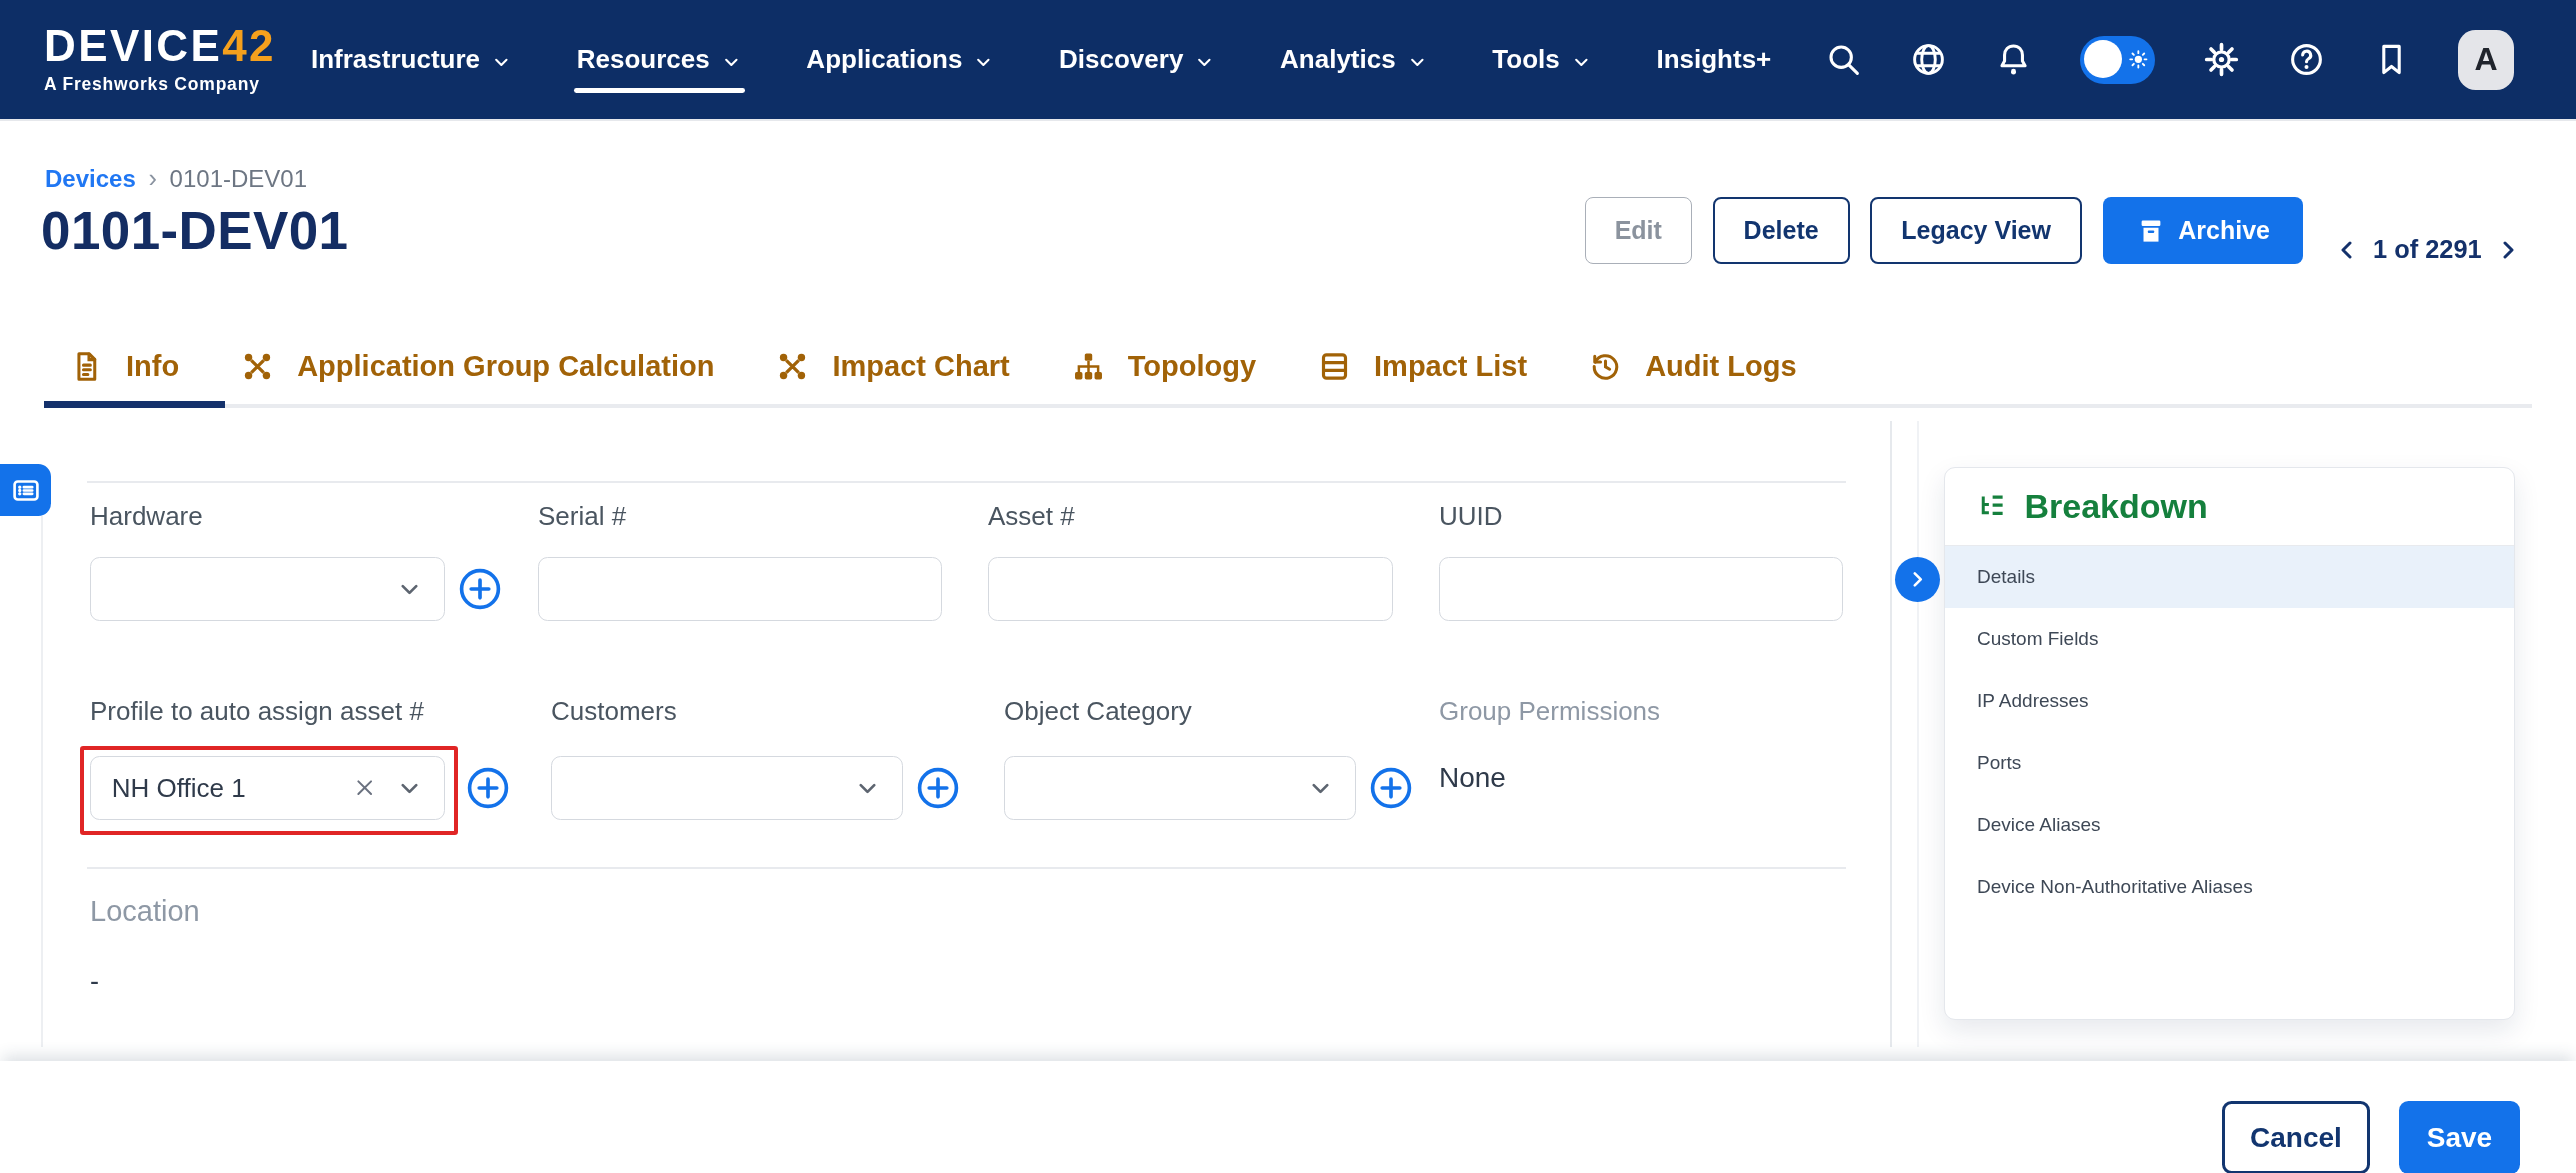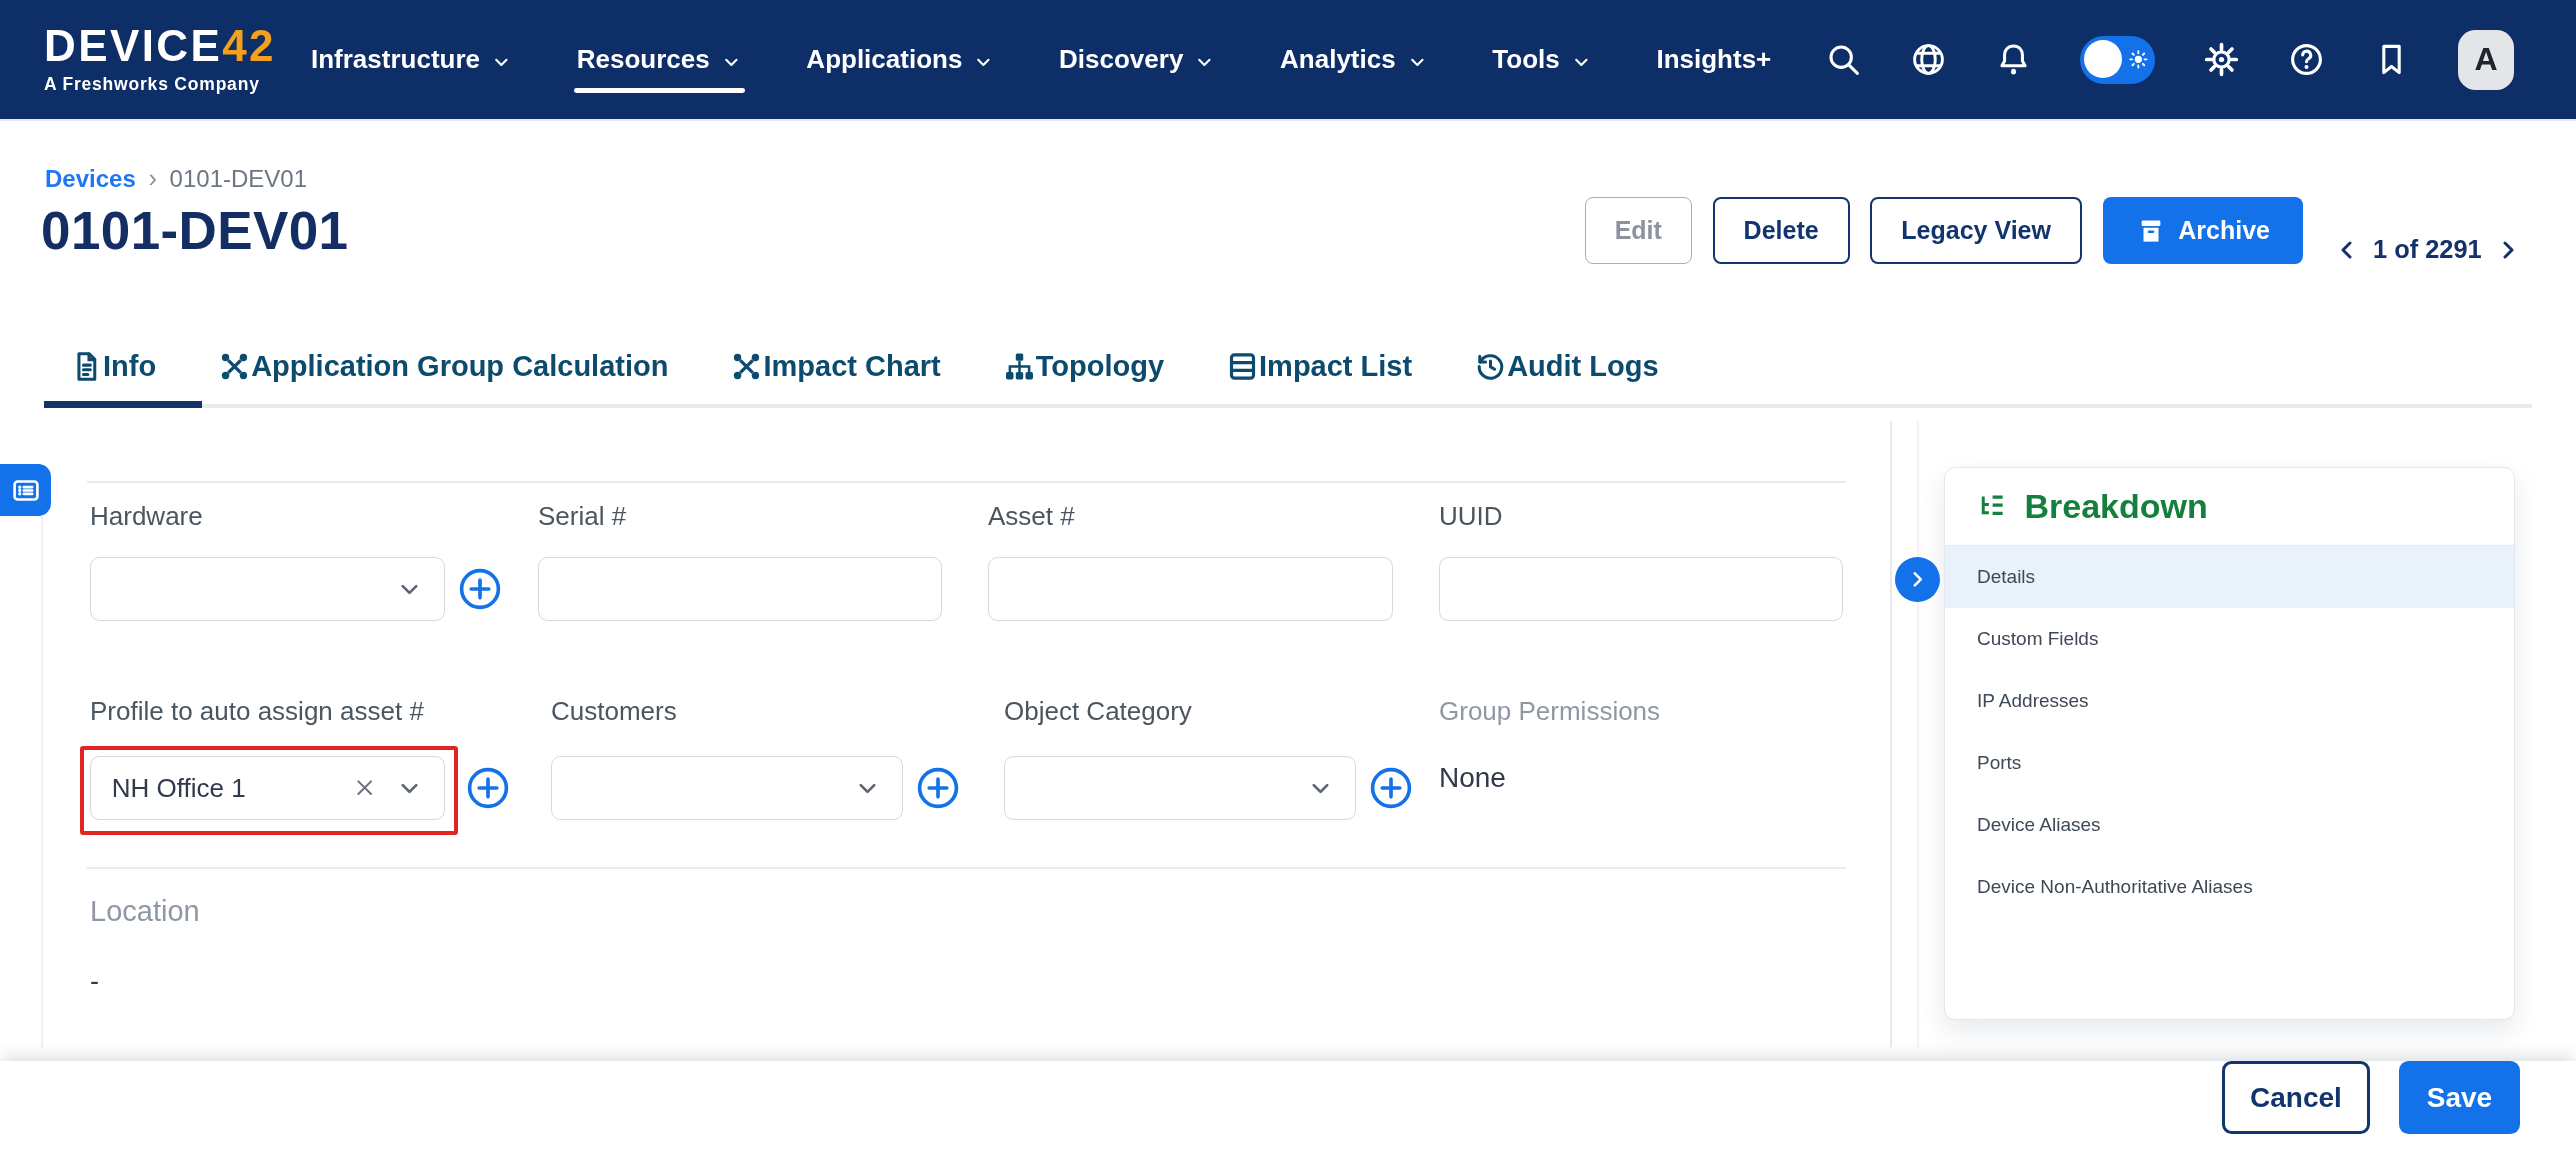--- a/index.html
+++ b/index.html
@@ -40,21 +40,21 @@
   .btn.ghost-navy { border:2.4px solid #12356f; color:#12356f; }
   .btn.primary { border:none; background:#1372ea; color:#ffffff; padding:0 33px; }
   .btn.primary svg { width:30px; height:30px; }
   .pager { display:flex; align-items:center; gap:14.3px; margin-left:11px; color:#14316b; }
   .pchev { display:flex; cursor:pointer; }
   .pchev svg { width:24px; height:24px; }
   .ptext { font-size:25.4px; font-weight:700; }
 
   
   .tabs { position:absolute; top:328px; left:70px; right:44px; height:80px; display:flex; gap:62px; border-bottom:4px solid #e9ebef; }
-  .tab { position:relative; display:flex; align-items:center; gap:0; font-size:29px; font-weight:700; color:#0c4a6e; cursor:pointer; white-space:nowrap; }
+  .tab { position:relative; display:flex; align-items:center; gap:23px; font-size:29px; font-weight:700; color:#a16207; cursor:pointer; white-space:nowrap; }
   .tab svg { width:33px; height:33px; flex:none; }
   .tab.active::after { content:""; position:absolute; left:-26px; right:-46px; bottom:-4px; height:7.2px; background:#14316b; }
 
   
   .lefttab { position:absolute; left:0; top:464px; width:51px; height:52px; background:#1372ea; border-radius:0 12.7px 12.7px 0; display:flex; align-items:center; justify-content:center; color:#ffffff; cursor:pointer; z-index:5; }
   .lefttab svg { width:32px; height:29px; }
   .vline-left { position:absolute; left:41px; top:516px; width:1.6px; height:531px; background:#edeff2; }
   .hr { position:absolute; left:87px; width:1759px; height:1.6px; background:#e8eaee; }
   .hr1 { top:481px; } .hr2 { top:867px; }
   .vline-main  { position:absolute; left:1890px; top:421px; width:1.6px; height:626px; background:#e6e9ed; }
@@ -78,21 +78,21 @@
   
   .panel { position:absolute; left:1944px; top:467px; width:571px; height:553px; background:#ffffff; border:1.6px solid #e4e7ec; border-radius:11px; box-shadow:0 11px 27px rgba(20,40,80,0.10); z-index:6; overflow:hidden; }
   .panel-hd { height:78px; display:flex; align-items:center; gap:17.5px; padding:0 32px; border-bottom:1.6px solid #e8eaee; color:#15803d; font-size:34px; font-weight:800; }
   .panel-hd svg { width:30px; height:30px; }
   .pitem { height:62px; display:flex; align-items:center; padding:0 32px; font-size:19px; color:#3e4856; cursor:pointer; }
   .pitem.active { background:#e9f1fa; }
   .collapse-btn { position:absolute; left:1895px; top:557px; width:45px; height:45px; border-radius:50%; background:#1372ea; border:none; color:#ffffff; display:flex; align-items:center; justify-content:center; cursor:pointer; z-index:7; }
   .collapse-btn svg { width:20.7px; height:20.7px; }
 
   
-  .footer { position:absolute; left:0; bottom:0; width:2576px; height:113px; background:#ffffff; box-shadow:0 -8px 14.3px -3.2px rgba(40,60,90,0.16); display:flex; align-items:flex-start; justify-content:flex-end; gap:29px; padding-right:56px; z-index:10; }
+  .footer { position:absolute; left:0; bottom:0; width:2576px; height:113px; background:#ffffff; box-shadow:0 -8px 14.3px -3.2px rgba(40,60,90,0.16); display:flex; align-items:flex-end; justify-content:flex-end; gap:29px; padding-right:56px; z-index:10; }
   .fbtn { height:73px; border-radius:9.5px; font-family:"Liberation Sans",sans-serif; font-size:28px; font-weight:700; display:flex; align-items:center; justify-content:center; cursor:pointer; }
   .fbtn.cancel { width:148px; background:#ffffff; border:3.2px solid #12356f; color:#12356f; }
   .fbtn.save { width:121px; background:#1372ea; border:none; color:#ffffff; }
 </style>
 </head>
 <body>
 
 <svg class="def" aria-hidden="true">
   <defs>
     <symbol id="i-chevdown" viewBox="0 0 24 24">

